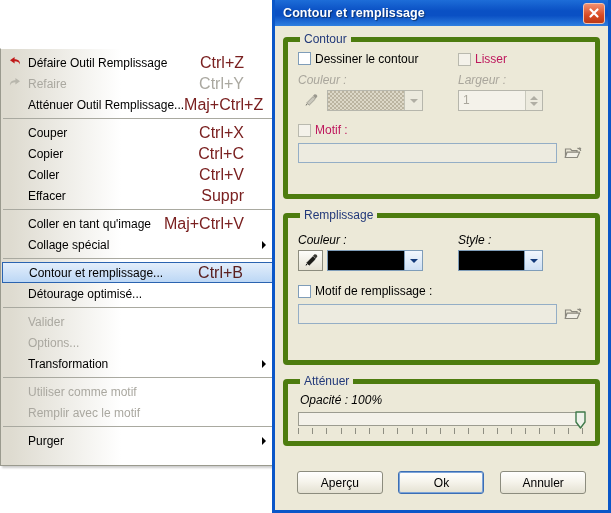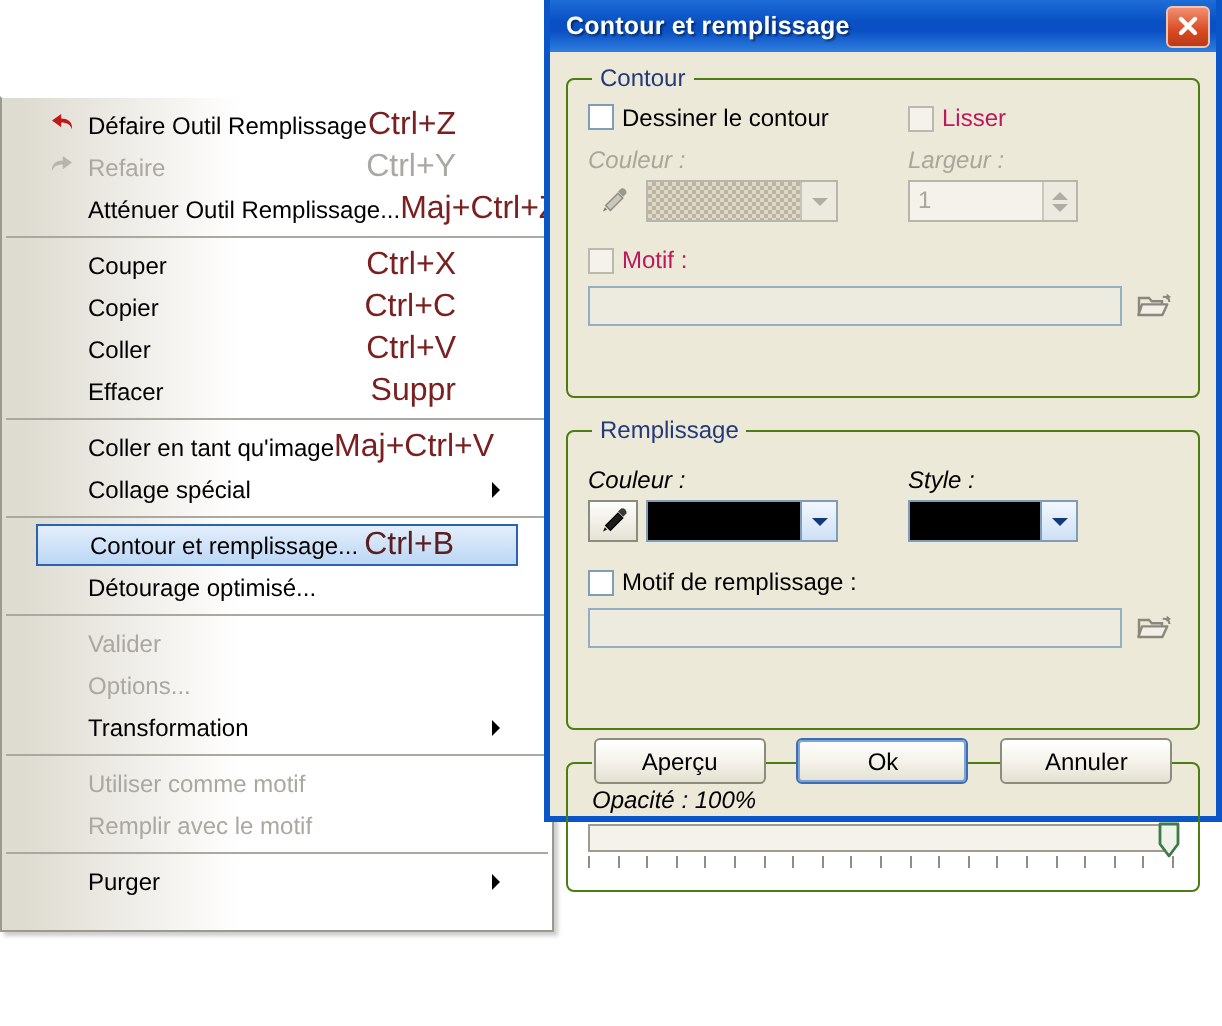--- a/index.html
+++ b/index.html
@@ -24,21 +24,21 @@
     border-top:1px solid #ffffff;
     box-sizing:border-box;
     padding-top:3px;
     box-shadow:2px 2px 2px rgba(0,0,0,0.20);
   }
   .mi{
     position:relative;
     height:21px;
     display:flex;align-items:center;
     box-sizing:border-box;
-    margin:0 17px;
+    margin:0 1px;
     padding-left:0;
   }
   .mi-icon{
     width:26px;min-width:26px;height:21px;
     display:flex;align-items:center;justify-content:center;
   }
   .mi-label{
     flex:1;
     font-size:12px;color:#000;
     line-height:14px;
@@ -70,21 +70,21 @@
   .sep{
     height:1px;background:#a9a9a0;
     margin:3px 2px 3px 2px;
   }
 
   
   .arrow-undo,.arrow-redo{width:14px;height:13px;display:block;}
 
   
   #dialog{
-    position:absolute;left:272px;top:0px;width:339px;height:411px;
+    position:absolute;left:272px;top:0px;width:339px;height:513px;
     background:#ece9d8;
     border:3px solid #0a56c8;
     border-top:none;
     box-sizing:border-box;
   }
   #titlebar{
     height:26px;
     background:linear-gradient(to bottom,#1d6dd8 0%,#0a50c4 42%,#0a50c4 60%,#2f7fe0 100%);
     display:flex;align-items:center;
     padding:0 3px 0 8px;
@@ -104,21 +104,21 @@
     cursor:pointer;
   }
   #dlg-body{
     padding:6px 8px 0 8px;
     box-sizing:border-box;
     height:calc(100% - 26px);
     position:relative;
   }
 
   fieldset.grp{
-    border:1px solid #4d7c0f;
+    border:5px solid #4d7c0f;
     border-radius:4px;
     margin:0 0 9px 0;
     padding:4px 10px 10px 10px;
     box-sizing:border-box;
     background:transparent;
   }
   fieldset.grp > legend{
     color:#22397a;
     font-size:12px;
     padding:0 4px;

